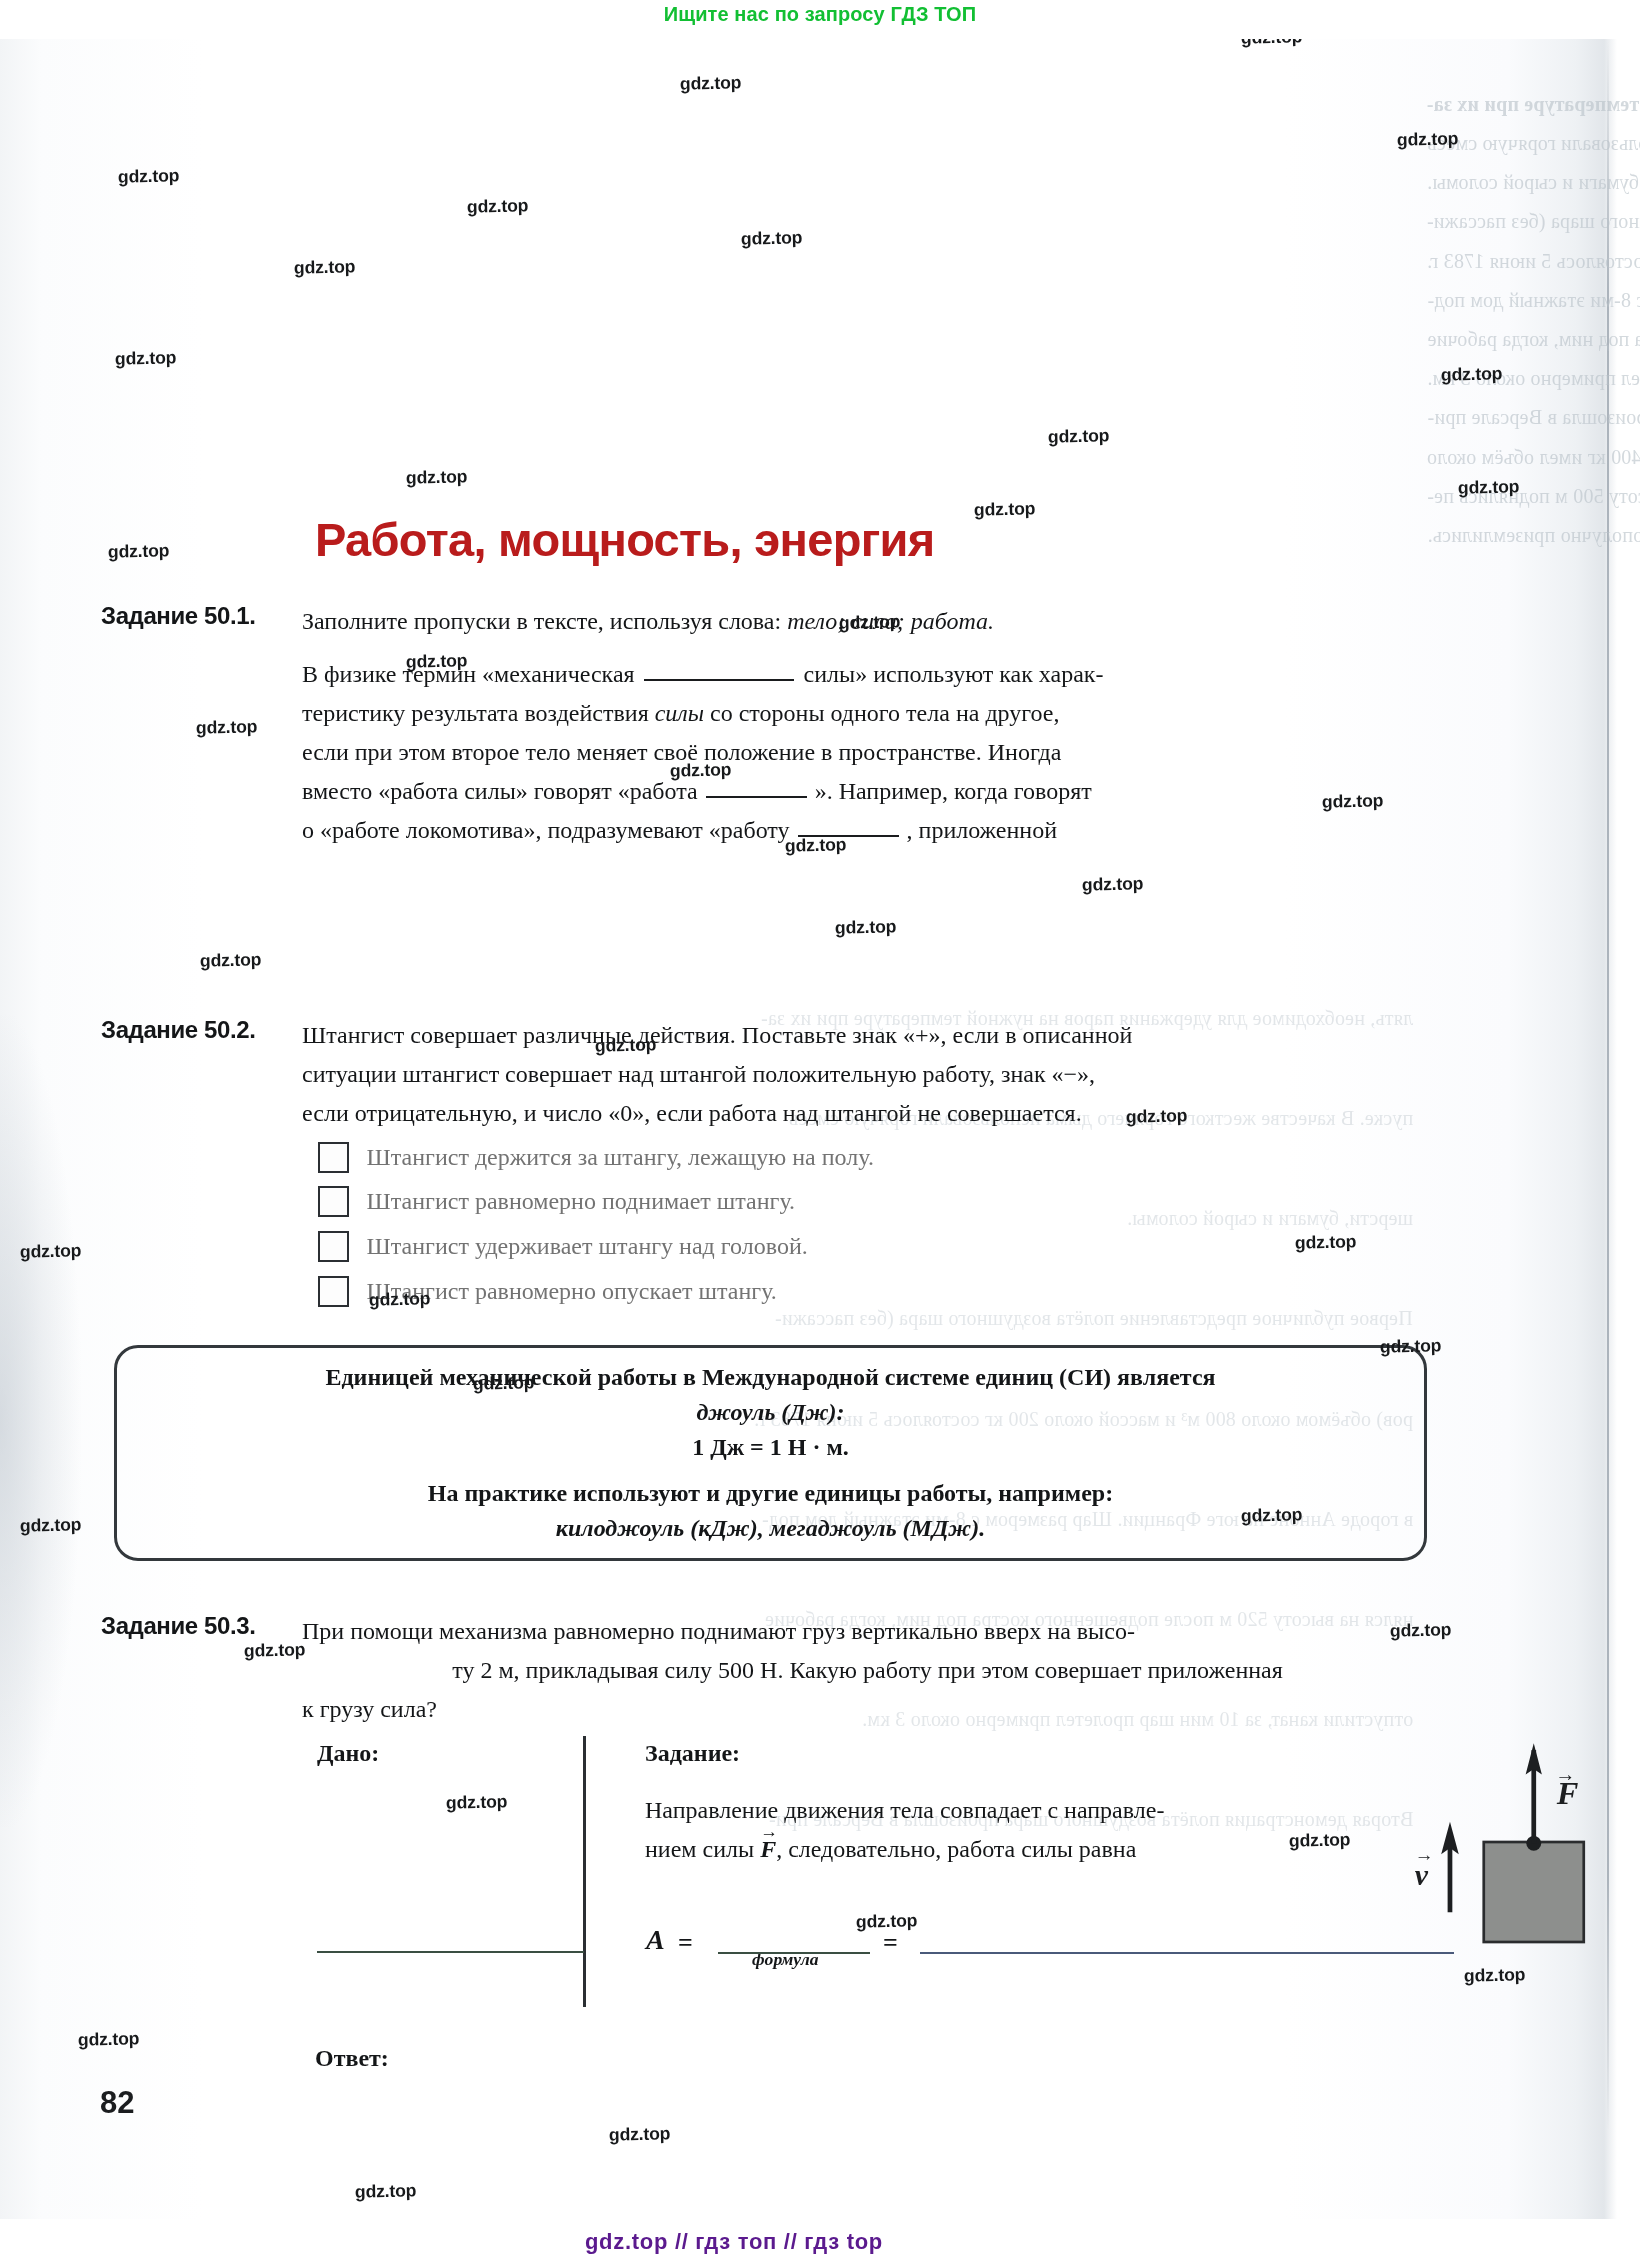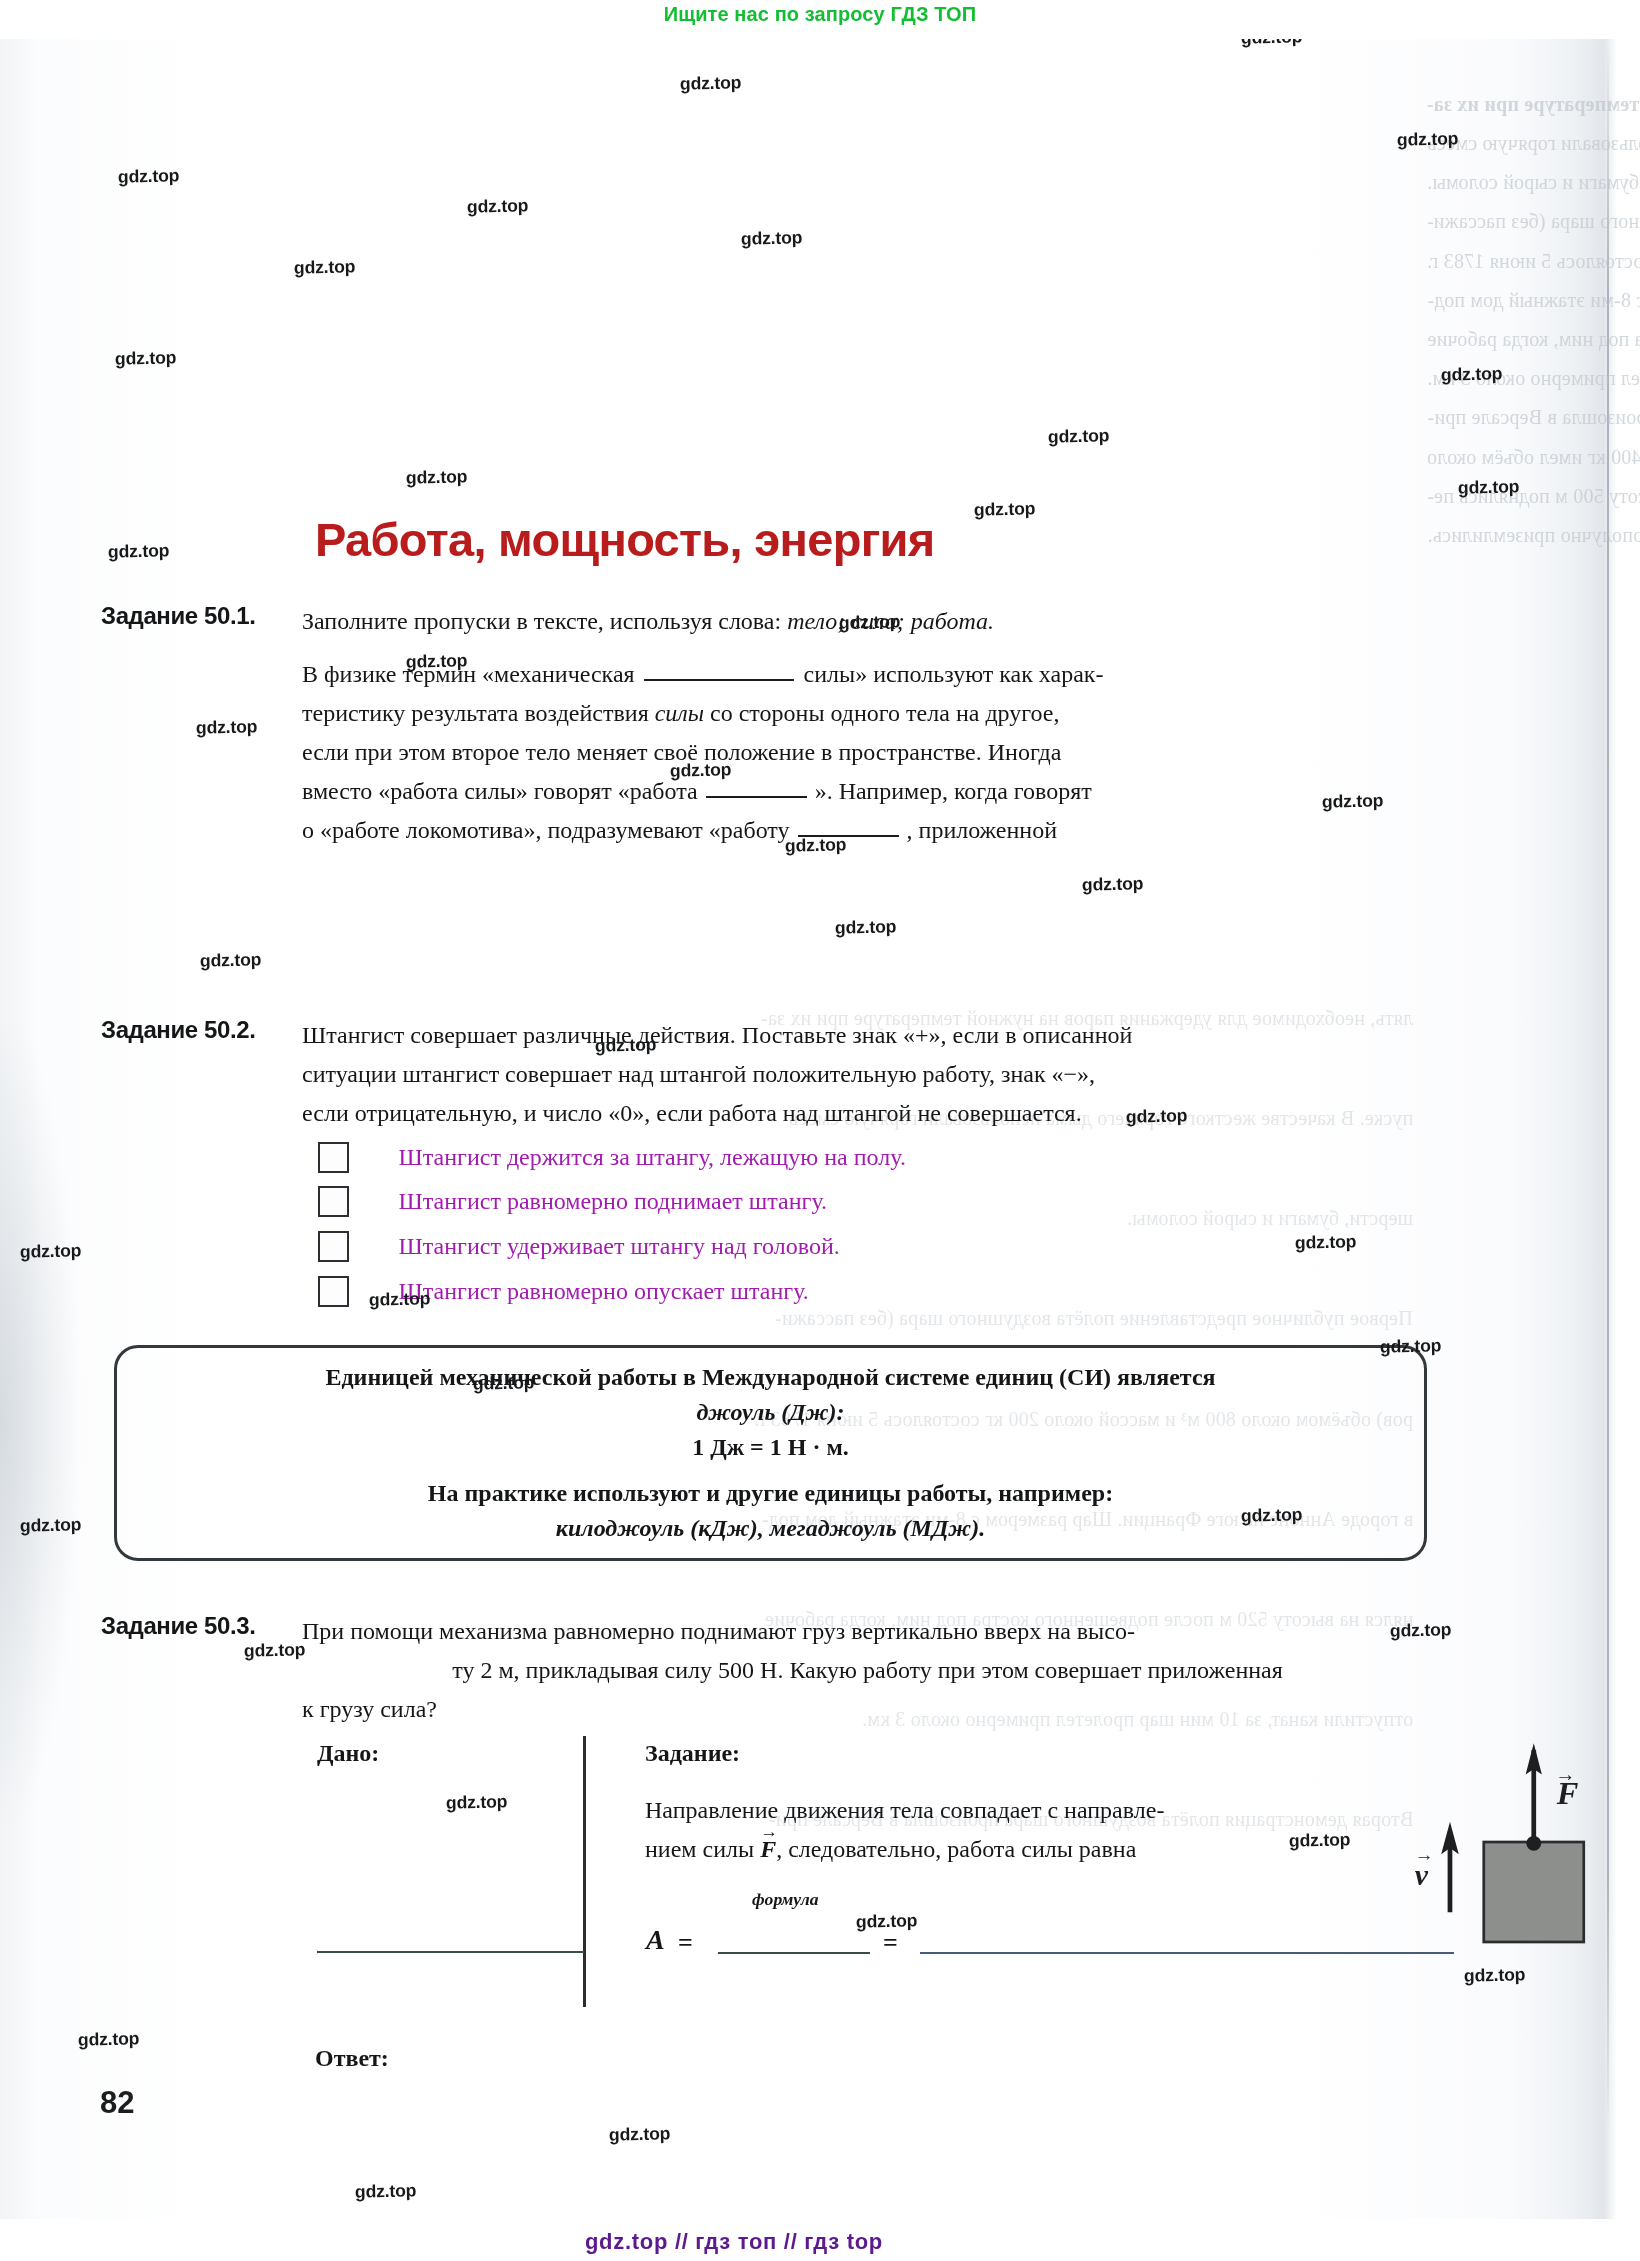--- a/index.html
+++ b/index.html
@@ -82,21 +82,21 @@
     display:inline-block;border-bottom:2px solid #1a1c1e;
     vertical-align:1.4px;
   }
 
   
   .chk-row{position:absolute;display:flex;align-items:center;gap:17.6px;}
   .chk{
     width:27px;height:27px;border:2.7px solid #2b2f33;background:#fdfdfd;
     flex:0 0 auto;
   }
-  .chk-lbl{font-family:"Liberation Serif",serif;font-size:24px;color:#a21caf;white-space:nowrap;margin-left:32px;}
+  .chk-lbl{font-family:"Liberation Serif",serif;font-size:24px;color:#737373;white-space:nowrap;}
 
   
   #defbox{
     position:absolute;left:114px;top:1345px;width:1307px;height:210px;
     border:3.4px solid #33383c;border-radius:24px;background:transparent;
     display:flex;flex-direction:column;align-items:center;justify-content:center;
     z-index:3;
   }
   .def-line{
     font-family:"Liberation Serif",serif;font-weight:700;font-size:24px;
@@ -249,21 +249,21 @@
     <div style="height:39px;white-space:nowrap;">
       <span>нием силы </span><span style="position:relative;display:inline-block;font-style:italic;font-weight:700;"><span style="position:absolute;left:0;top:-17.6px;font-size:17.6px;font-style:normal;font-weight:400;">→</span><span>F</span></span><span>, следовательно, работа силы равна</span>
     </div>
   </div>
 
   <div class="avar" style="left:646px;top:1924px;">A</div>
   <div class="eq" style="left:678px;top:1928px;">=</div>
   <div class="rule" style="left:718px;top:1952px;width:152px;"></div>
   <div class="eq" style="left:883px;top:1928px;">=</div>
   <div class="rule blue" style="left:920px;top:1952px;width:534px;"></div>
-  <div class="formula-cap" style="left:752px;top:1889px;">формула</div>
+  <div class="formula-cap" style="left:752px;top:1949px;">формула</div>
 
   <div class="rule" style="left:317px;top:1951px;width:267px;"></div>
 
   <div class="sol-h" style="left:315px;top:2045px;">Ответ:</div>
 
   <svg id="figure" viewBox="0 0 290 370">
 
     <rect x="118" y="148" width="148" height="148" fill="#8d8f8d" stroke="#2a2c2e" stroke-width="4"></rect>
 
     <circle cx="192" cy="150" r="11" fill="#1d1f21"></circle>

